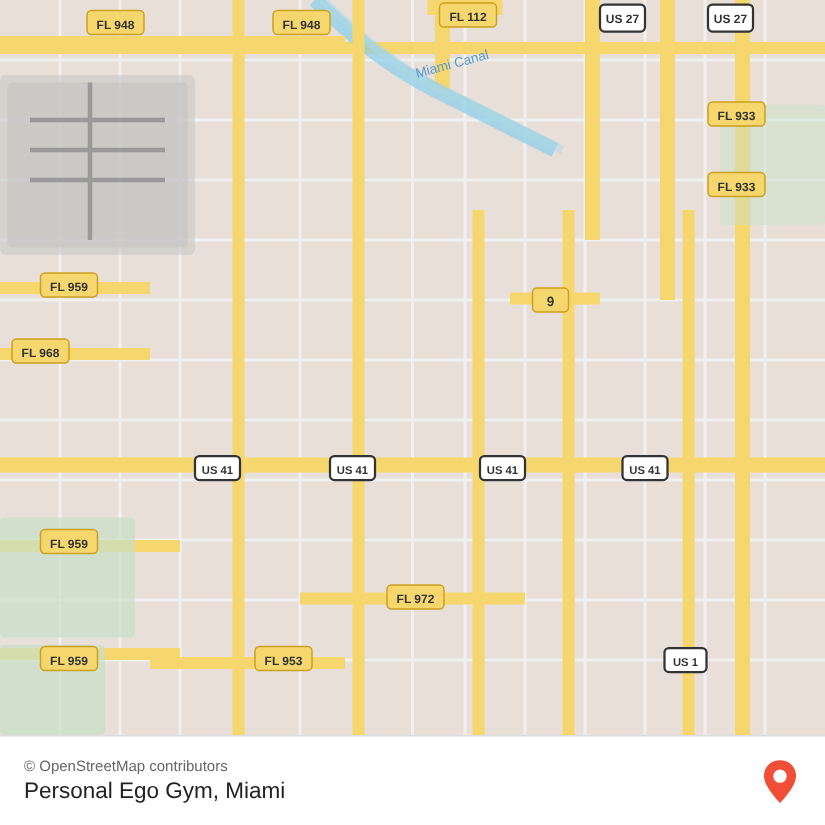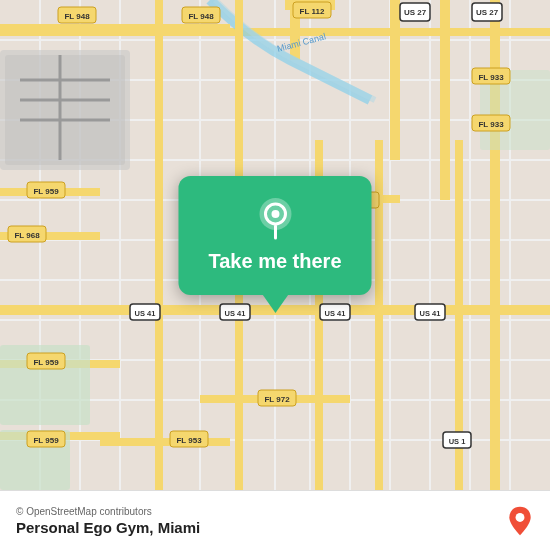--- a/index.html
+++ b/index.html
@@ -45,21 +45,21 @@
       flex-direction: column;
     }
 
     #copyright-text {
       font-size: 10px;
       color: #666;
     }
 
     #place-name {
       font-size: 15px;
-      font-weight: bold;
+      font-weight: normal;
       color: #222;
       margin-top: 2px;
     }
 
     #moovit-logo {
       display: flex;
       align-items: center;
       gap: 4px;
     }
 
@@ -252,30 +252,20 @@
 
     <rect x="170" y="431" width="38" height="16" rx="3" fill="#f5d76e" stroke="#cca020" stroke-width="1"></rect>
     <text x="189" y="443" font-size="8" font-family="Arial" font-weight="bold" text-anchor="middle" fill="#333">FL 953</text>
 
     <rect x="443" y="432" width="28" height="16" rx="3" fill="white" stroke="#333" stroke-width="1.5"></rect>
     <text x="457" y="444" font-size="7.5" font-family="Arial" font-weight="bold" text-anchor="middle" fill="#333">US 1</text>
 
     <text x="278" y="52" font-size="9" font-family="Arial" fill="#5599cc" transform="rotate(-15, 278, 52)">Miami Canal</text>
   </svg>
 
-  <div id="popup-card">
-
-    <svg id="popup-pin" viewBox="0 0 48 48" xmlns="http://www.w3.org/2000/svg">
-      <circle cx="24" cy="20" r="16" fill="white" opacity="0.3"></circle>
-      <circle cx="24" cy="20" r="10" fill="none" stroke="white" stroke-width="3"></circle>
-      <circle cx="24" cy="20" r="4" fill="white"></circle>
-      <path d="M24 32 L24 44" stroke="white" stroke-width="3" stroke-linecap="round"></path>
-    </svg>
-    <span id="popup-label">Take me there</span>
-  </div>
 </div>
 
 <div id="bottom-bar">
   <div id="bottom-left">
     <span id="copyright-text">© OpenStreetMap contributors</span>
     <span id="place-name">Personal Ego Gym, Miami</span>
   </div>
   <div id="moovit-logo">
 
     <svg class="moovit-pin" viewBox="0 0 28 36" xmlns="http://www.w3.org/2000/svg">

